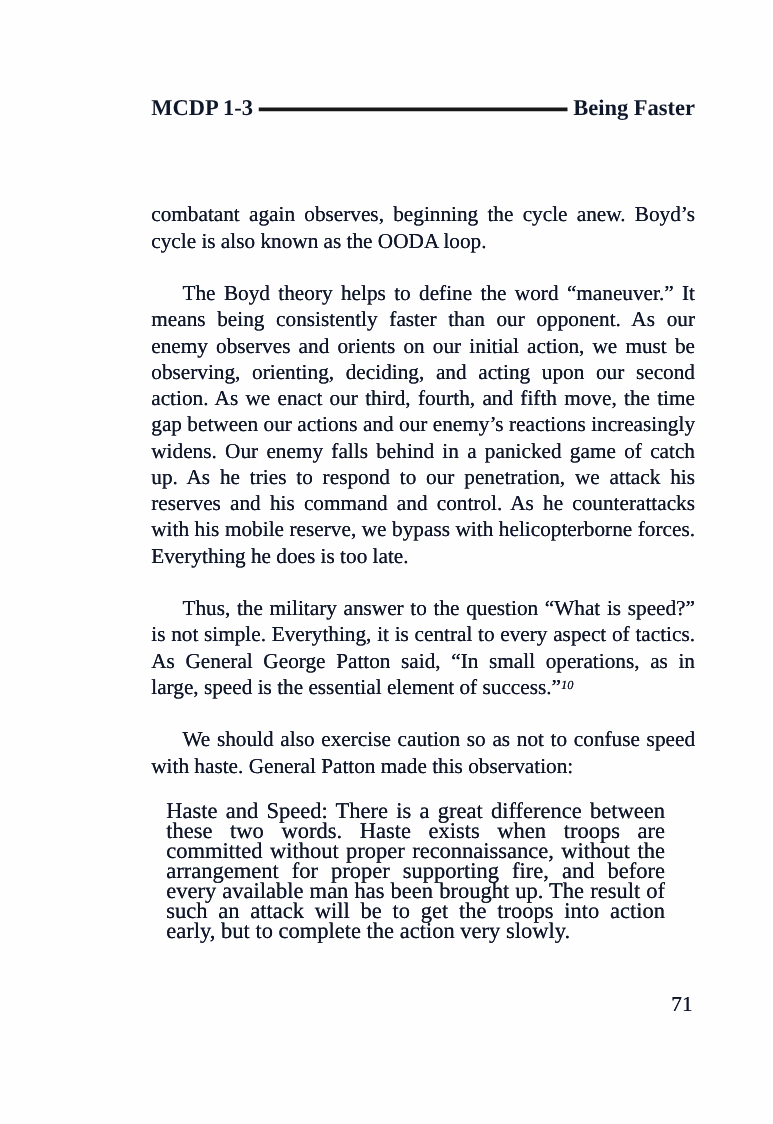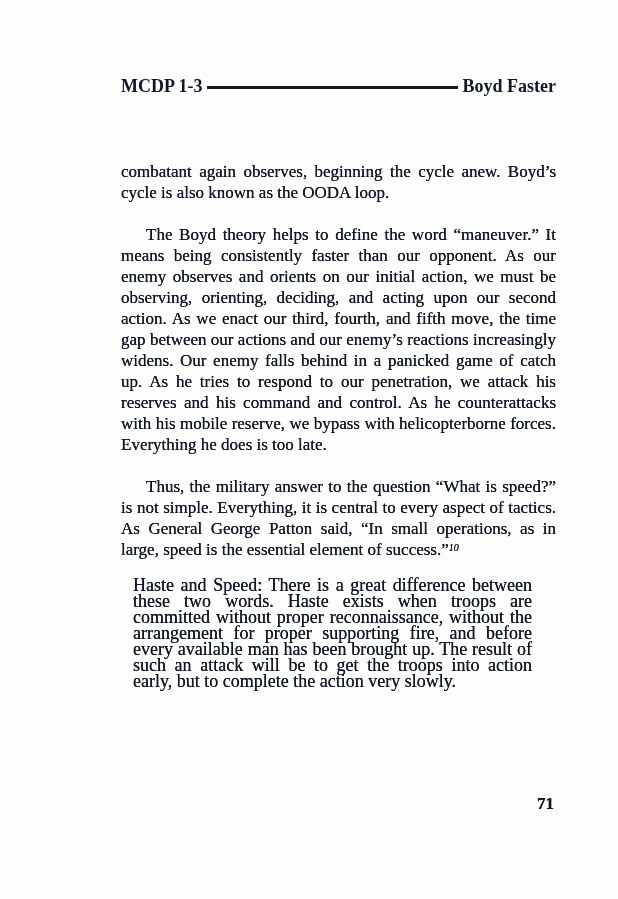--- a/index.html
+++ b/index.html
@@ -68,43 +68,44 @@
   .quote {
     margin: 17px 24px 0 12px;
     font-size: 18px;
     line-height: 16px;
     text-align: justify;
   }
   .page-number {
     position: absolute;
     top: 793px;
     right: 64px;
-    font-weight: bold;
+    font-weight: normal;
     font-size: 17px;
     line-height: 21px;
     text-shadow: 0 0 0.3px currentColor;
   }
 </style>
 </head>
 <body>
 
 <div class="page" style="color: #0f172a; background: rgb(254, 254, 254);">
 
   <header class="running-head">
     <span class="head-left">MCDP 1-3</span>
     <span class="head-rule" style="background: rgb(24, 24, 24);"></span>
-    <span class="head-right">Boyd Faster</span>
+    <span class="head-right">Being Faster</span>
   </header>
 
   <main class="body-text">
     <p class="para no-indent">combatant again observes, beginning the cycle anew. Boyd’s cycle is also known as the OODA loop.</p>
 
     <p class="para">The Boyd theory helps to define the word “maneuver.” It means being consistently faster than our opponent. As our enemy observes and orients on our initial action, we must be observing, orienting, deciding, and acting upon our second action. As we enact our third, fourth, and fifth move, the time gap between our actions and our enemy’s reactions increasingly widens. Our enemy falls behind in a panicked game of catch up. As he tries to respond to our penetration, we attack his reserves and his command and control. As he counterattacks with his mobile reserve, we bypass with helicopterborne forces. Everything he does is too late.</p>
 
     <p class="para"><span>Thus, the military answer to the question “What is speed?” is not simple. Everything, it is central to every aspect of tactics. As General George Patton said, “In small operations, as in large, speed is the essential element of success.”</span><sup class="fn">10</sup></p>
 
+    <p class="para">We should also exercise caution so as not to confuse speed with haste. General Patton made this observation:</p>
 
     <blockquote class="quote">Haste and Speed: There is a great difference between these two words. Haste exists when troops are committed without proper reconnaissance, without the arrangement for proper supporting fire, and before every available man has been brought up. The result of such an attack will be to get the troops into action early, but to complete the action very slowly.</blockquote>
   </main>
 
   <span class="page-number">71</span>
 
 </div>
 
 </body></html>

